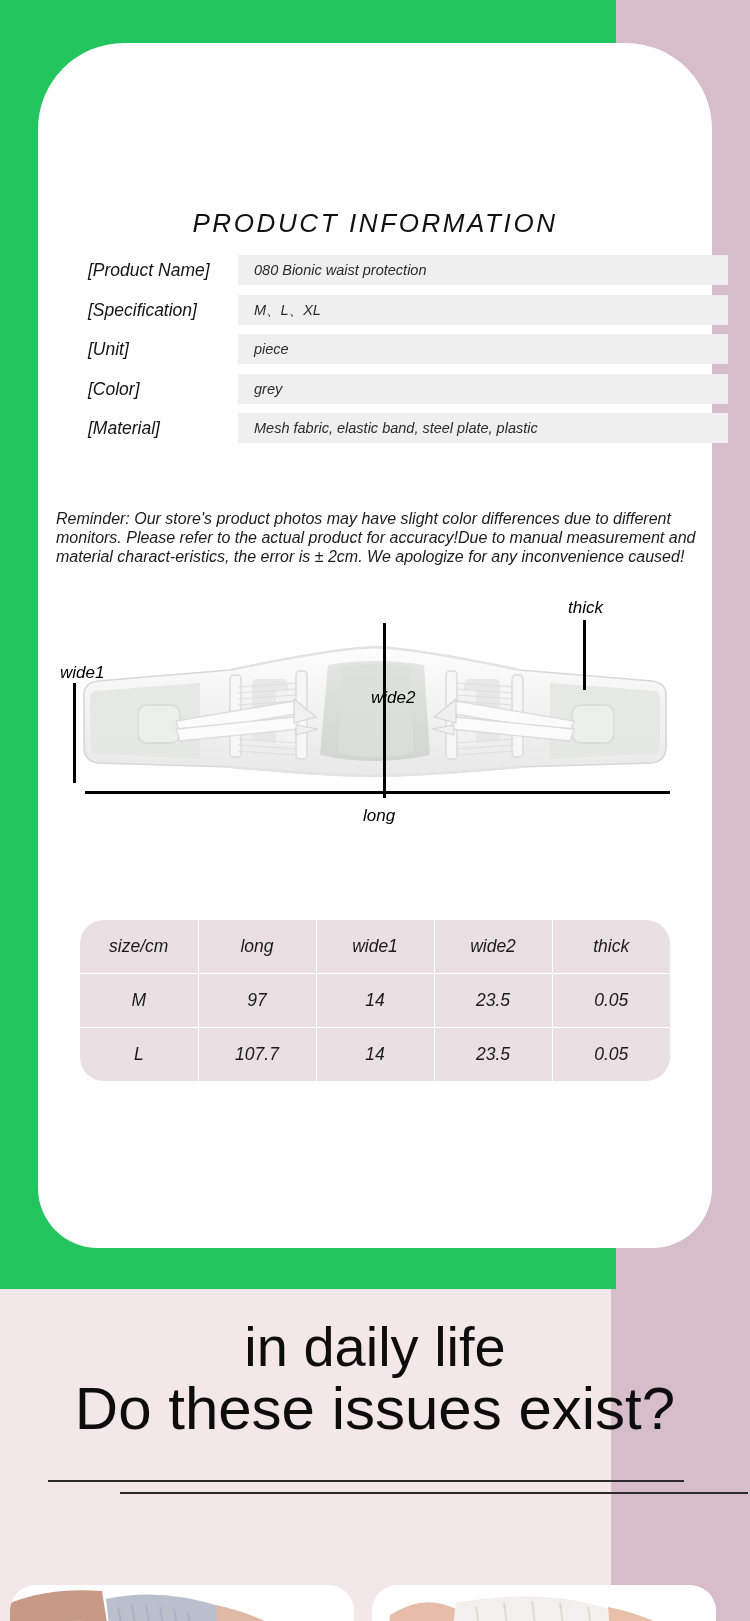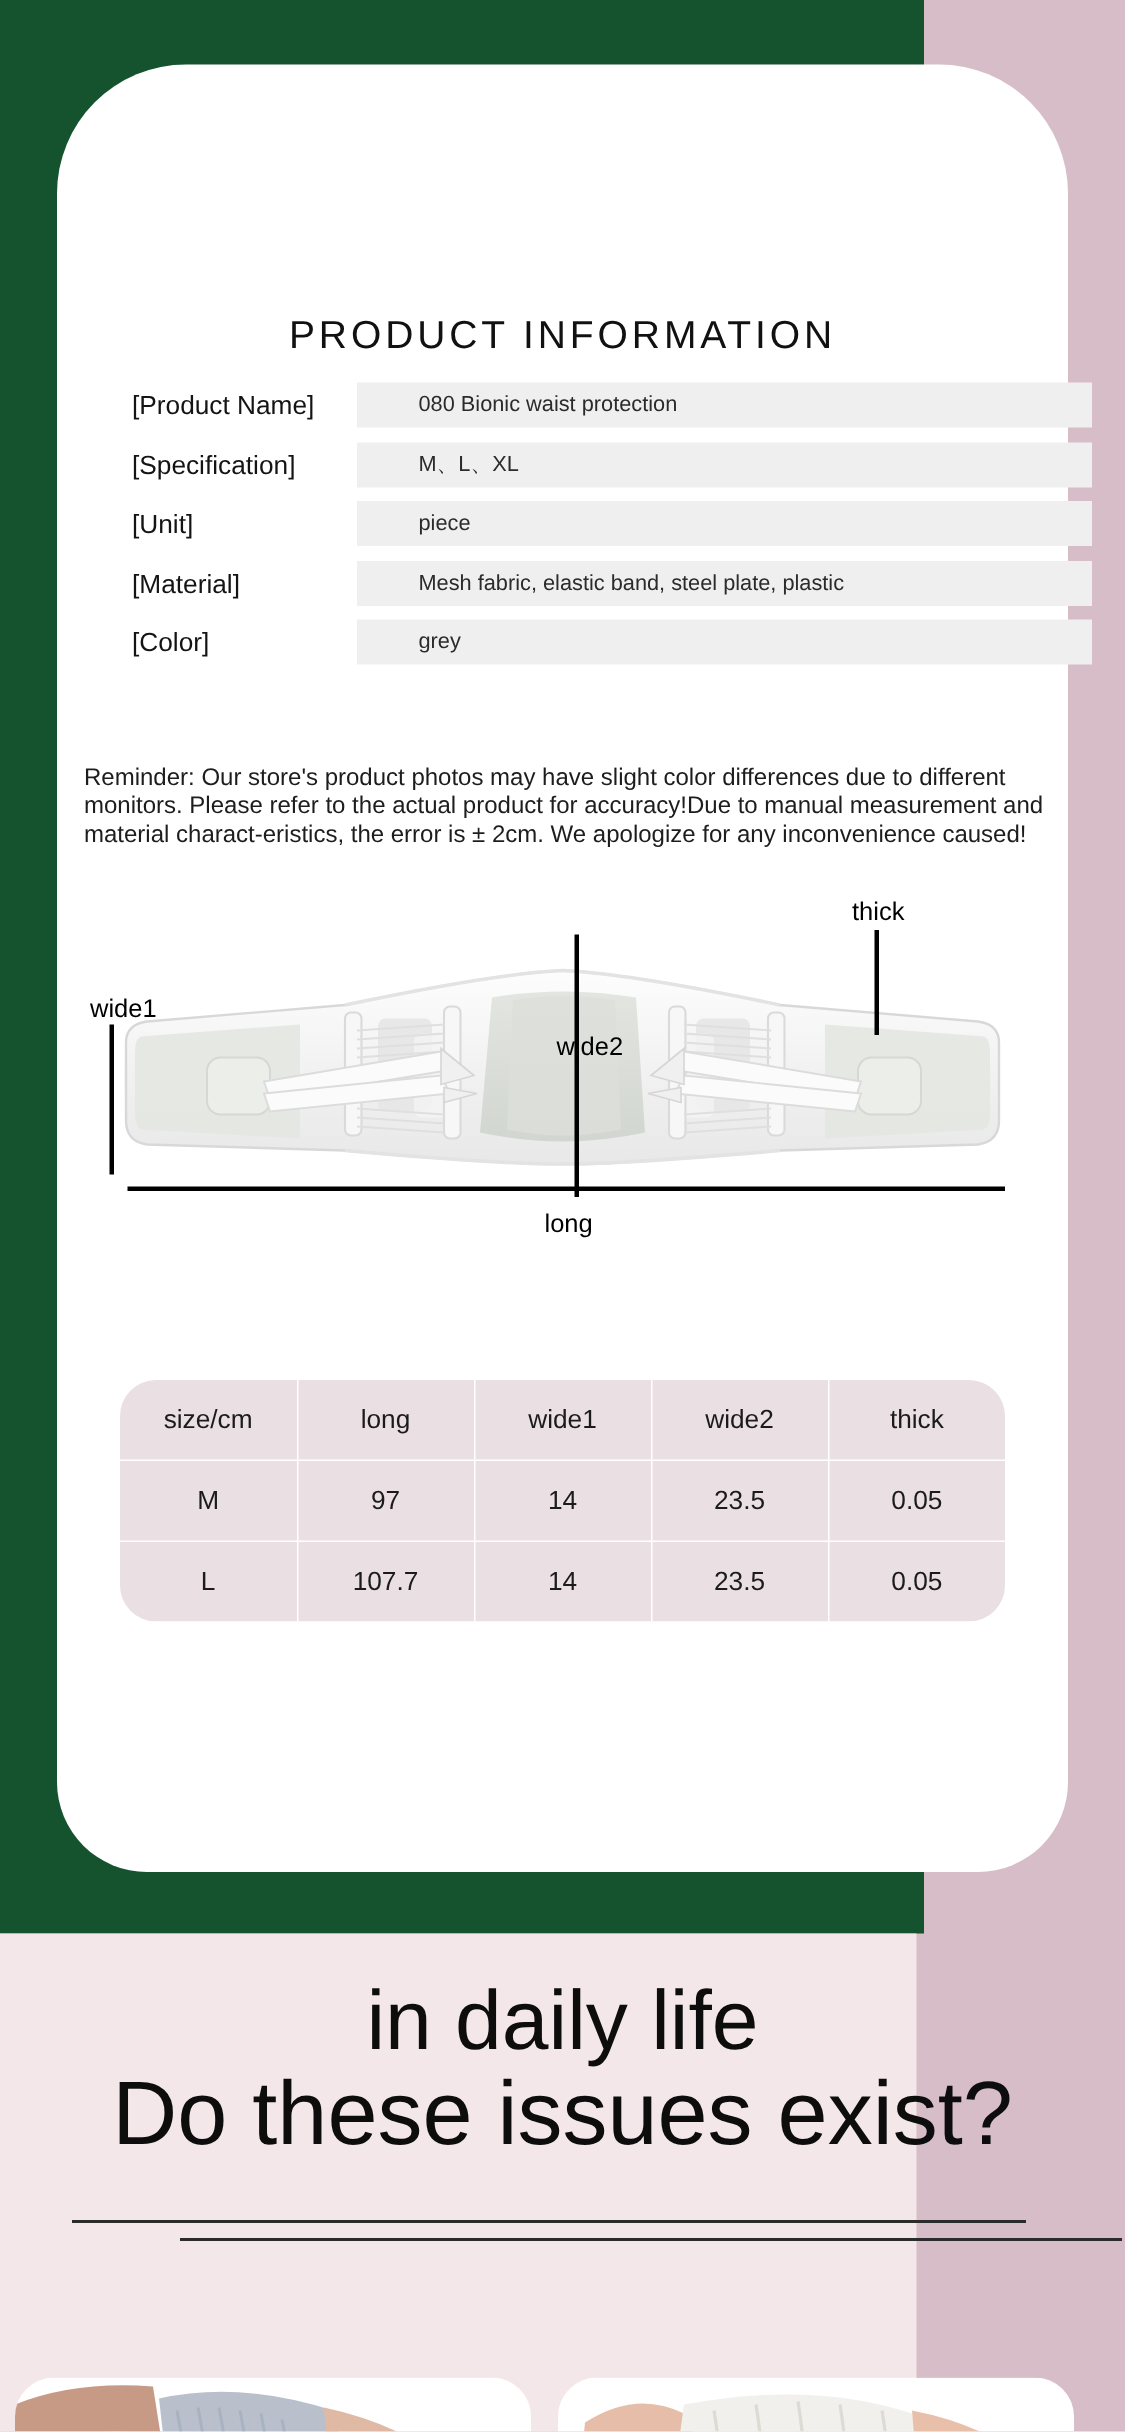--- a/index.html
+++ b/index.html
@@ -15,21 +15,22 @@
     position: relative;
   }
 
   
   .top-section {
     position: absolute;
     left: 0;
     top: 0;
     width: 616px;
     height: 1289px;
-    background: #14532d;
+    background: #22c55e;
+    font-style: italic;
   }
 
   .white-card {
     position: absolute;
     left: 38px;
     top: 43px;
     width: 674px;
     height: 1205px;
     background: #ffffff;
     border-radius: 86px 86px 60px 60px;
@@ -72,21 +73,21 @@
   .spec-value {
     position: absolute;
     left: 150px;
     top: 0;
     width: 490px;
     height: 30px;
     background: #efefef;
     font-size: 14.5px;
     color: #2b2b2b;
     line-height: 30px;
-    padding-left: 41px;
+    padding-left: 16px;
     box-sizing: border-box;
     white-space: nowrap;
     overflow: hidden;
   }
   .spec-value.mono {
     font-family: "Liberation Mono", monospace;
     font-size: 13.5px;
     letter-spacing: 0.3px;
   }
 
@@ -235,27 +236,27 @@
         <div class="spec-label">[Specification]</div>
         <div class="spec-value">M、L、XL</div>
       </div>
 
       <div class="spec-row">
         <div class="spec-label">[Unit]</div>
         <div class="spec-value">piece</div>
       </div>
 
       <div class="spec-row">
+        <div class="spec-label">[Color]</div>
+        <div class="spec-value">grey</div>
+      </div>
+
+      <div class="spec-row">
         <div class="spec-label">[Material]</div>
         <div class="spec-value">Mesh fabric, elastic band,  steel plate, plastic</div>
-      </div>
-
-      <div class="spec-row">
-        <div class="spec-label">[Color]</div>
-        <div class="spec-value">grey</div>
       </div>
 
 
     </div>
 
     <p class="reminder">Reminder: Our store's product photos may have slight color differences due to different monitors. Please refer to the actual product for accuracy!Due to manual measurement and material charact-eristics, the error is ± 2cm. We apologize for any inconvenience caused!</p>
 
     <div class="diagram">
 
       <div class="belt-img">

